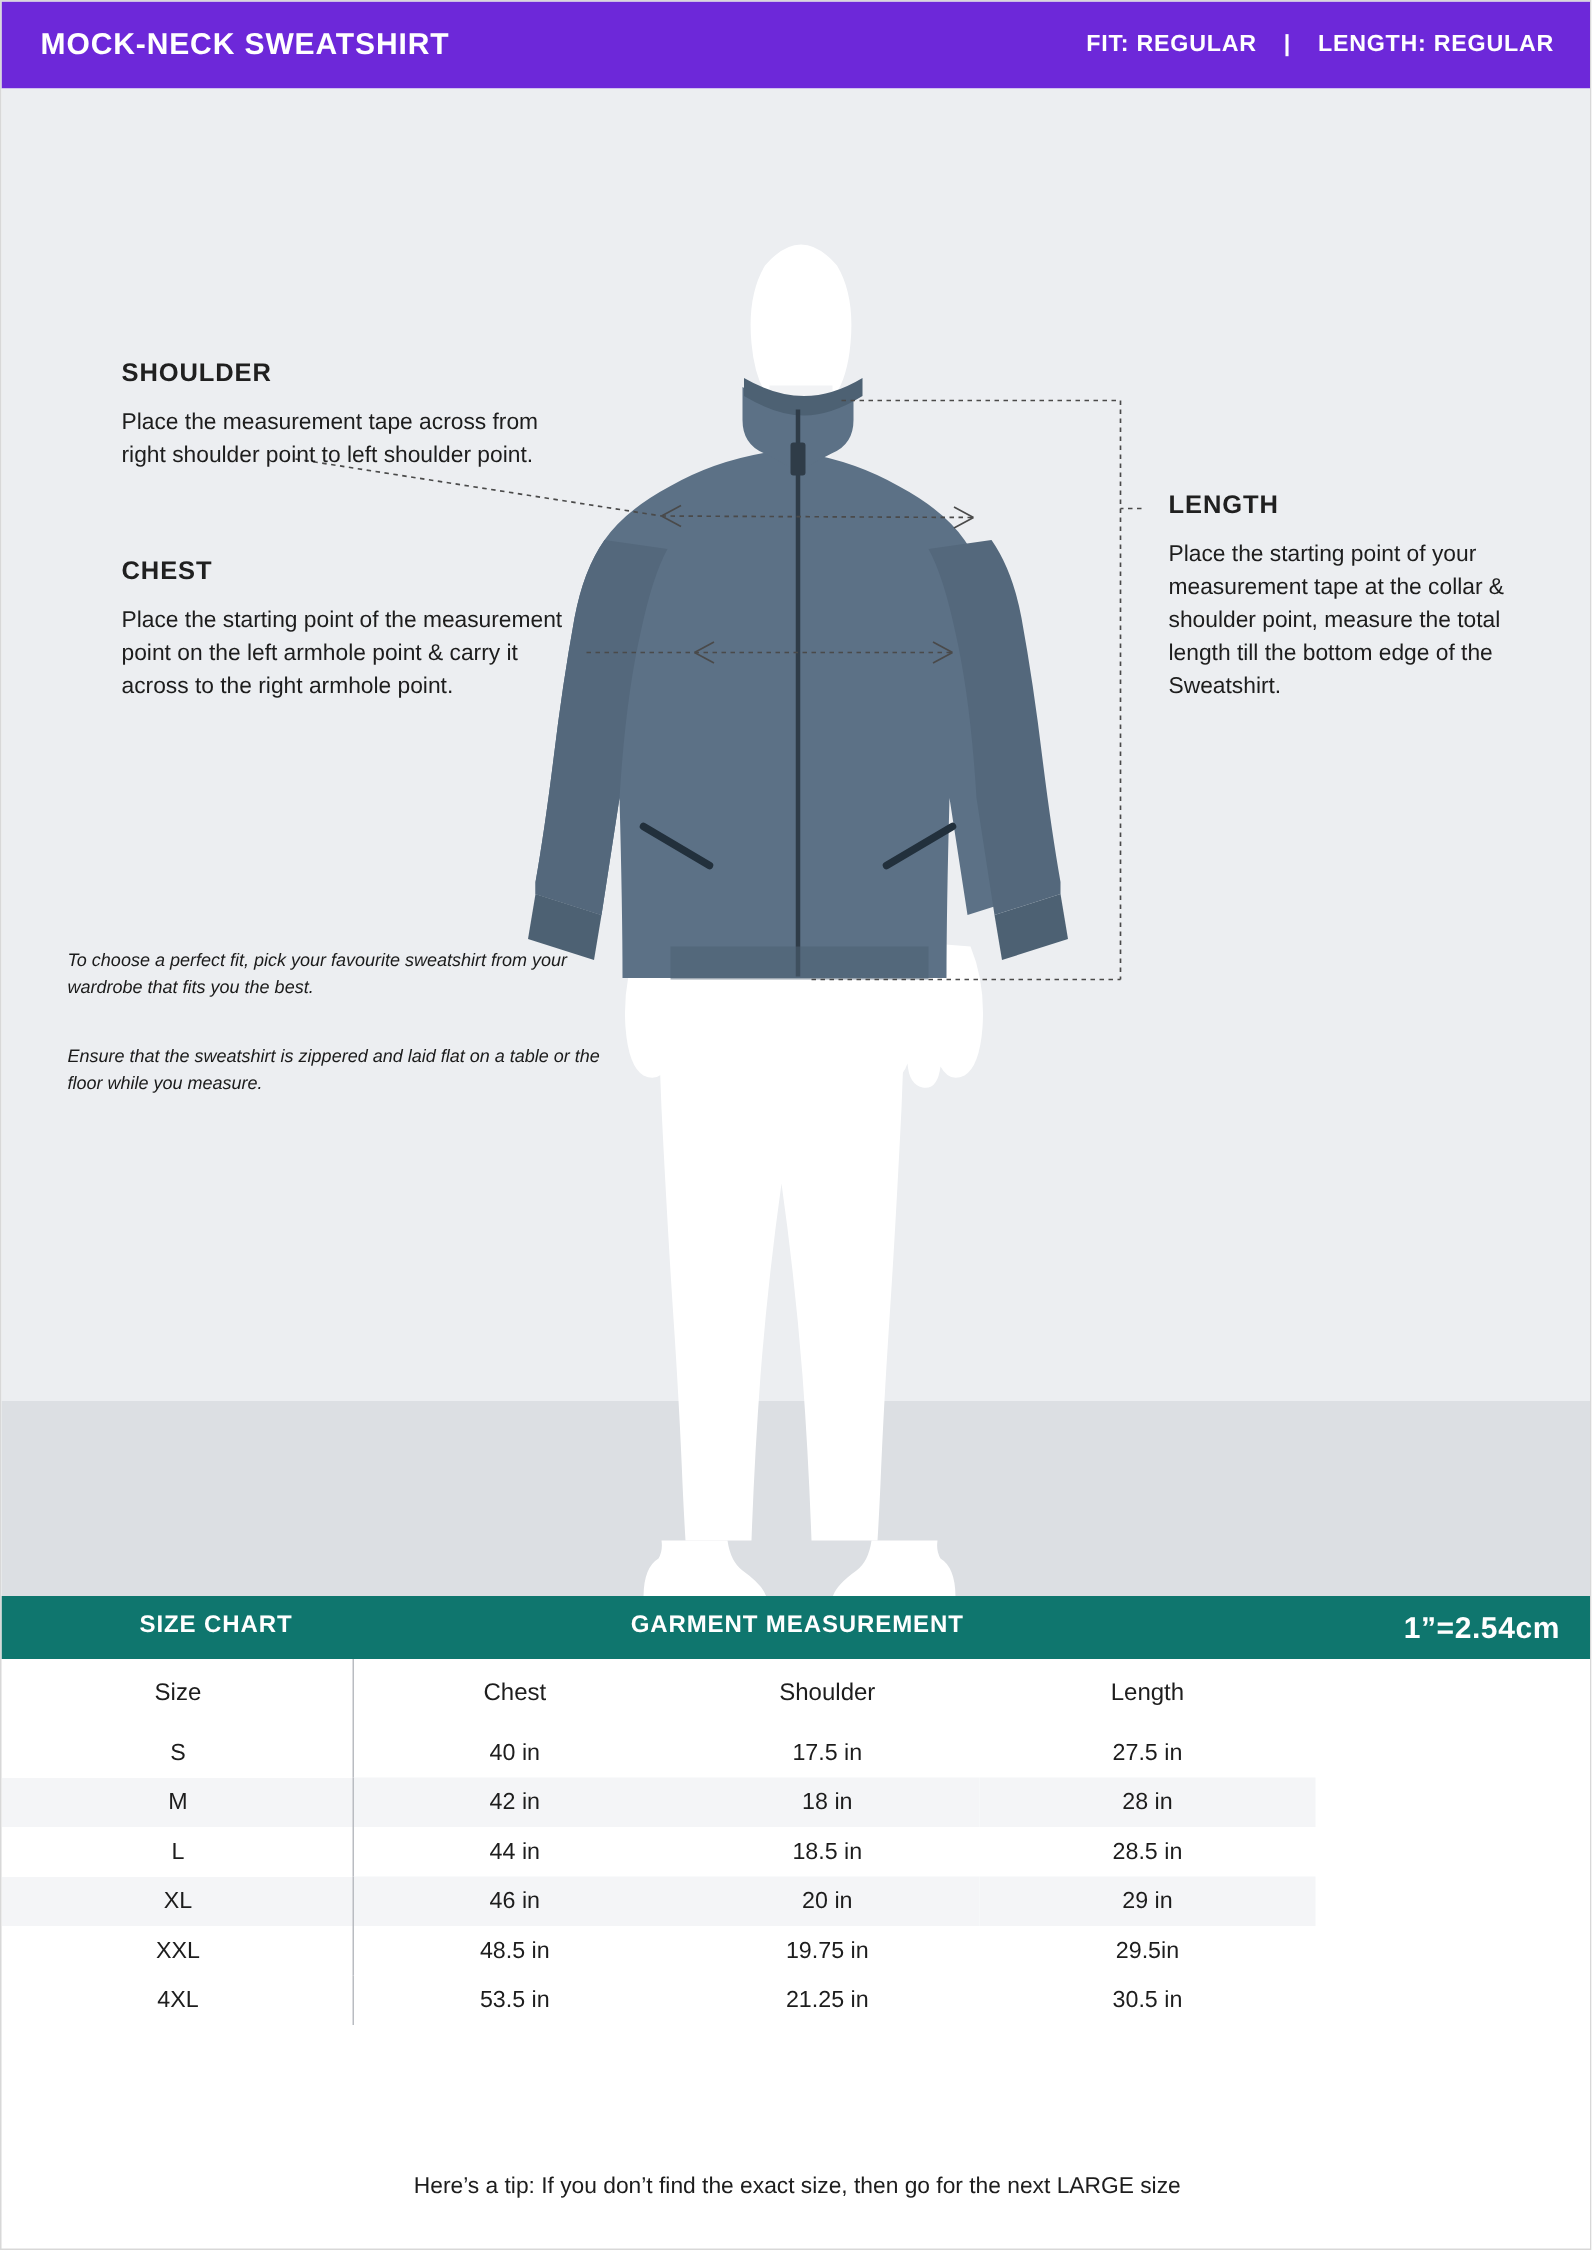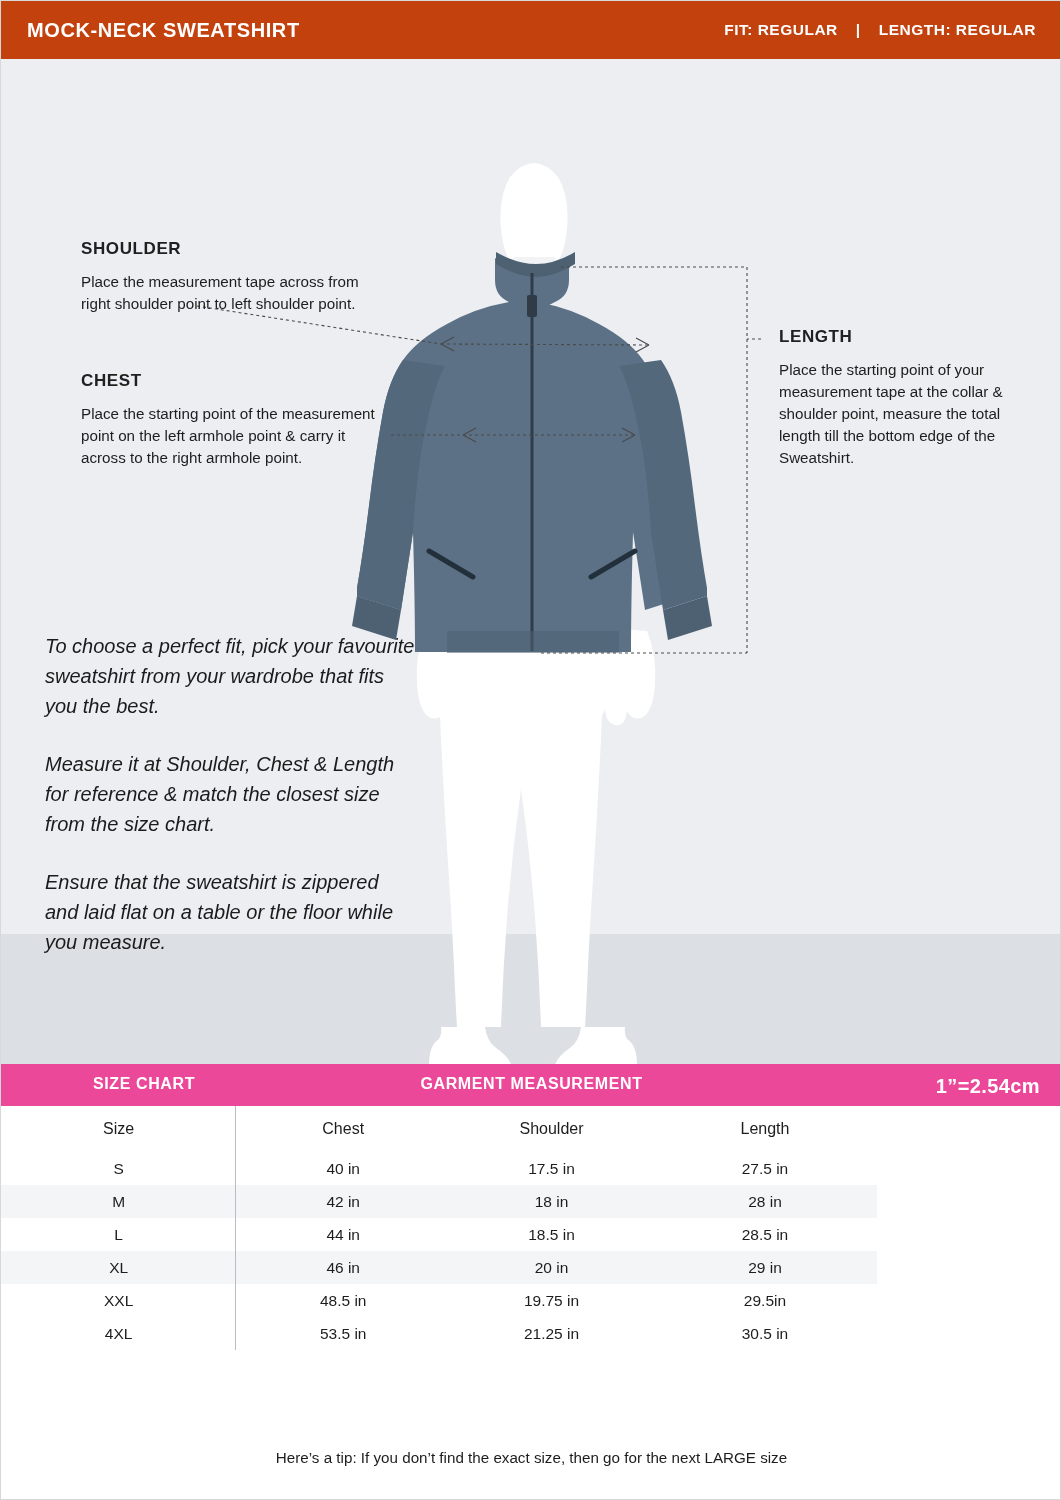--- a/index.html
+++ b/index.html
@@ -20,21 +20,21 @@
     border: 1px solid #d8d8d8;
     box-sizing: border-box;
   }
 
   
   .header {
     position: absolute;
     left: 0; top: 0;
     width: 1061px;
     height: 58px;
-    background: #c2410c;
+    background: #6d28d9;
     color: #ffffff;
     display: flex;
     align-items: center;
     justify-content: space-between;
     padding: 0 26px;
     box-sizing: border-box;
   }
   .header-title {
     font-size: 20px;
     font-weight: bold;
@@ -95,34 +95,34 @@
   .blk-shoulder { left: 80px; top: 180px; width: 300px; }
   .blk-chest    { left: 80px; top: 312px; width: 300px; }
   .blk-length   { left: 778px; top: 268px; width: 260px; }
 
   .notes {
     position: absolute;
     left: 44px;
     top: 572px;
     width: 370px;
     font-style: italic;
-    font-size: 20px;
+    font-size: 12px;
     line-height: 1.5;
     color: #1b1b1b;
   }
   .notes p { margin: 0 0 28px 0; }
   .notes p:last-child { margin-bottom: 0; }
 
   
   .chart-head {
     position: absolute;
     left: 0; top: 1063px;
     width: 1061px;
     height: 42px;
-    background: #ec4899;
+    background: #0f766e;
     color: #ffffff;
   }
   .chart-head .ch-left {
     position: absolute;
     left: 92px; top: 11px;
     font-size: 16px; font-weight: bold; letter-spacing: 0.6px;
   }
   .chart-head .ch-mid {
     position: absolute;
     left: 0; right: 0; top: 11px;
@@ -267,21 +267,20 @@
       <p>Place the starting point of the measurement point on the left armhole point &amp; carry it across to the right armhole point.</p>
     </div>
 
     <div class="block blk-length">
       <h3>LENGTH</h3>
       <p>Place the starting point of your measurement tape at the collar &amp; shoulder point, measure the total length till the bottom edge of the Sweatshirt.</p>
     </div>
 
     <div class="notes">
       <p>To choose a perfect fit, pick your favourite sweatshirt from your wardrobe that fits you the best.</p>
-      <p>Measure it at Shoulder, Chest &amp; Length for reference &amp; match the closest size from the size chart.</p>
       <p>Ensure that the sweatshirt is zippered and laid flat on a table or the floor while you measure.</p>
     </div>
   </div>
 
   <div class="chart-head">
     <div class="ch-left">SIZE CHART</div>
     <div class="ch-mid">GARMENT MEASUREMENT</div>
     <div class="ch-right">1”=2.54cm</div>
   </div>
 

